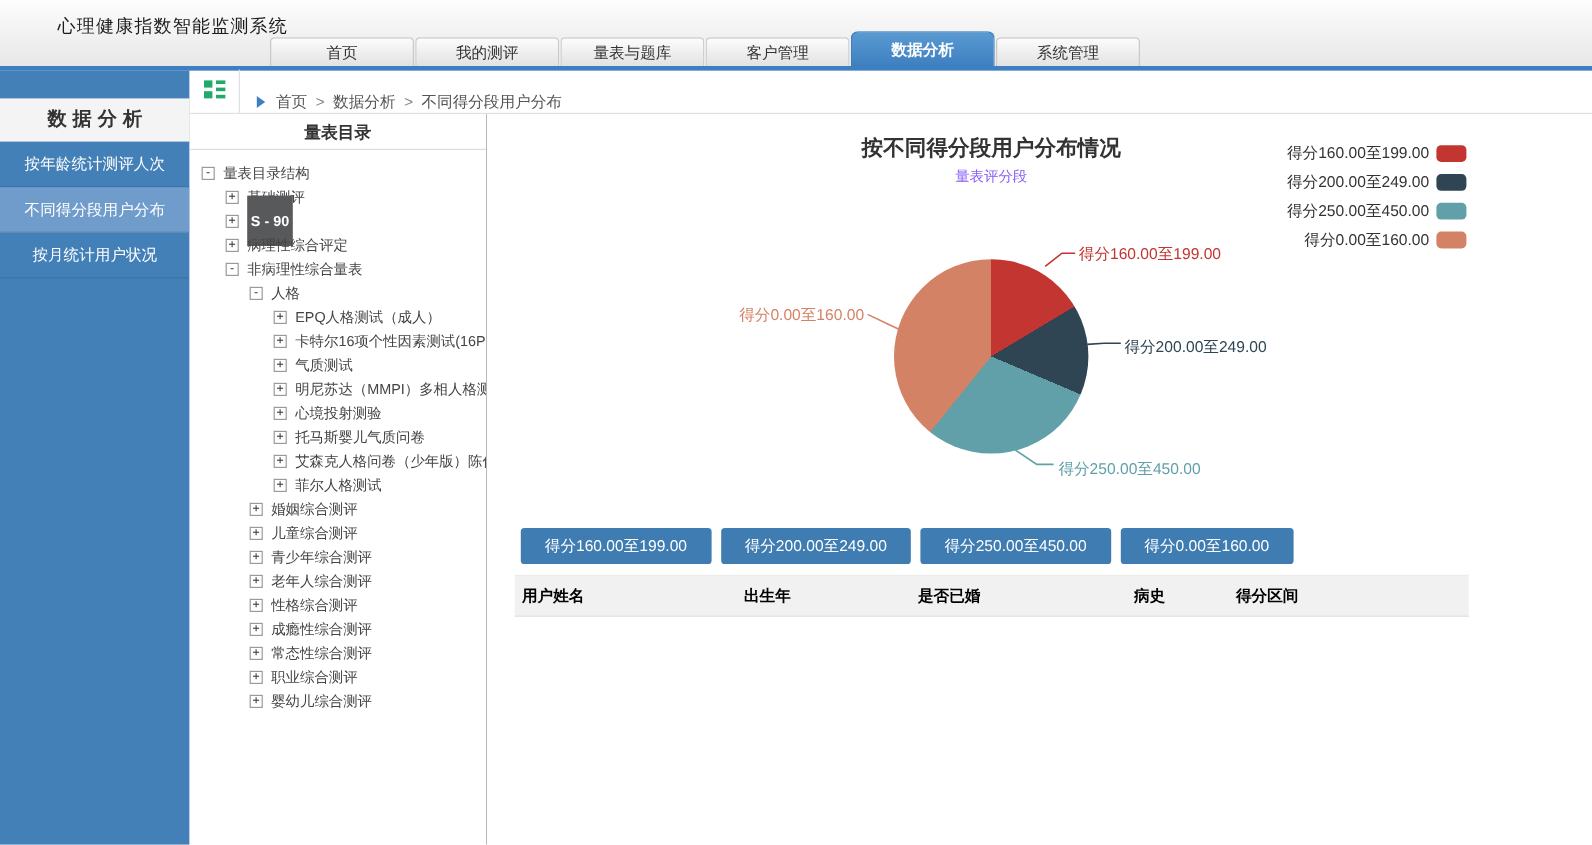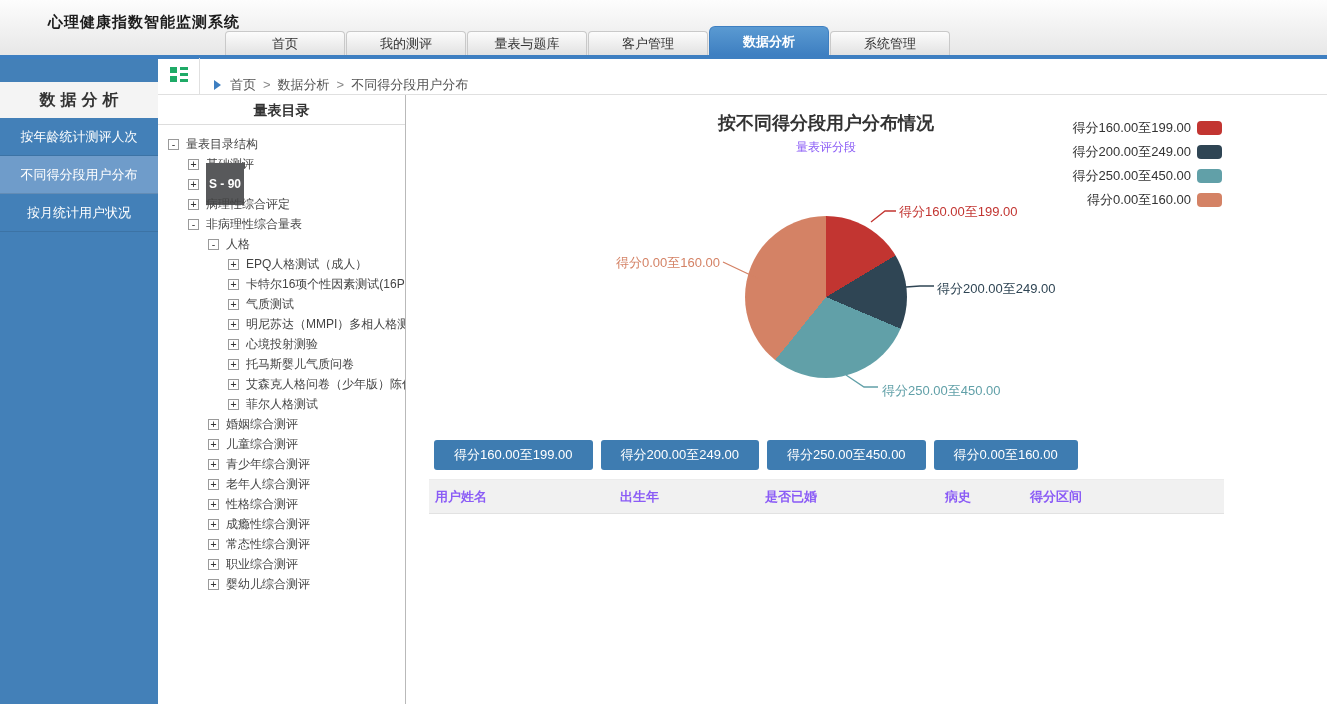--- a/index.html
+++ b/index.html
@@ -1,21 +1,21 @@
 <!DOCTYPE html>
 <html><head>
 <meta charset="utf-8">
 <style>
   * { margin:0; padding:0; box-sizing:border-box; }
   html,body { width:1327px; height:704px; overflow:hidden; }
   body { font-family:"Liberation Sans","DejaVu Sans",sans-serif; font-size:13px; background:#fff; color:#333; }
 
   
   .topbar { position:relative; height:55px; background:linear-gradient(#fdfdfd,#e7e7e7); }
-  .app-title { position:absolute; left:48px; top:13px; font-size:15px; font-weight:bold; color:#1c1c1c; letter-spacing:1px; }
+  .app-title { position:absolute; left:48px; top:13px; font-size:15px; font-weight:normal; color:#1c1c1c; letter-spacing:1px; }
   .nav-tabs { position:absolute; left:225px; bottom:0; display:flex; align-items:flex-end; }
   .tab { width:120px; height:24px; line-height:23px; text-align:center; font-size:13px; color:#333;
          background:linear-gradient(#fcfcfc,#e2e2e2); border:1px solid #c9c9c9; border-bottom:none;
          border-radius:4px 4px 0 0; margin-right:1px; cursor:pointer; }
   .tab.active { height:29px; line-height:29px; background:linear-gradient(#5a9ad2,#3e7fc1);
          color:#fff; border-color:#3e7fc1; border-radius:6px 6px 0 0; font-weight:bold; }
   .blue-line { height:4px; background:#3e7fc1; }
 
   
   .shell { display:flex; height:645px; }
@@ -66,21 +66,21 @@
   .pl-2 { left:476px; top:287px; }
   .pl-3 { left:210px; top:159px; }
 
   
   .filters { position:absolute; left:28px; top:345px; display:flex; gap:8px; }
   .filter-btn { height:30px; padding:0 20px; background:#3e7cb1; color:#fff; border:none; border-radius:3px;
                 font-size:13px; font-family:inherit; cursor:pointer; }
 
   
   .data-table { position:absolute; left:23px; top:384px; width:795px; border-collapse:collapse; }
-  .data-table th { background:#f1f1f1; height:34px; text-align:left; font-size:13px; color:#8b5cf6; font-weight:bold;
+  .data-table th { background:#f1f1f1; height:34px; text-align:left; font-size:13px; color:#000000; font-weight:bold;
                    padding-left:6px; border-top:1px solid #ececec; border-bottom:1px solid #e2e2e2; }
   .c0{width:185px;} .c1{width:145px;} .c2{width:180px;} .c3{width:85px;} .c4{width:200px;}
 </style>
 </head>
 <body>
 
 <div class="topbar">
   <div class="app-title">心理健康指数智能监测系统</div>
   <div class="nav-tabs">
       <div class="tab">首页</div>

